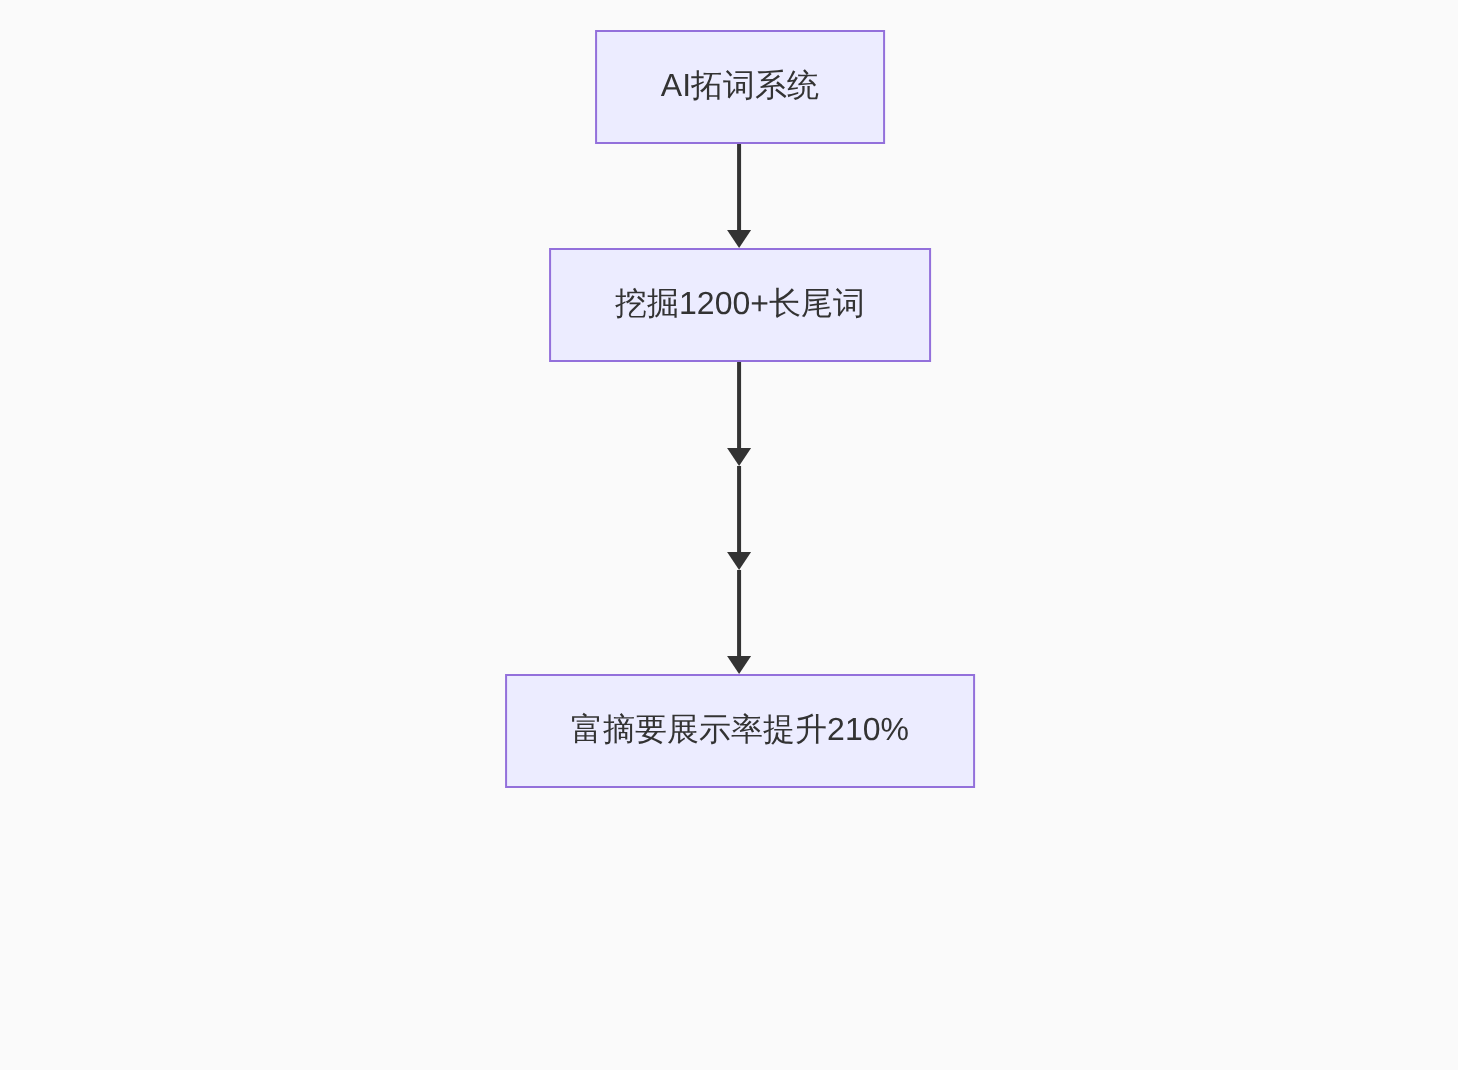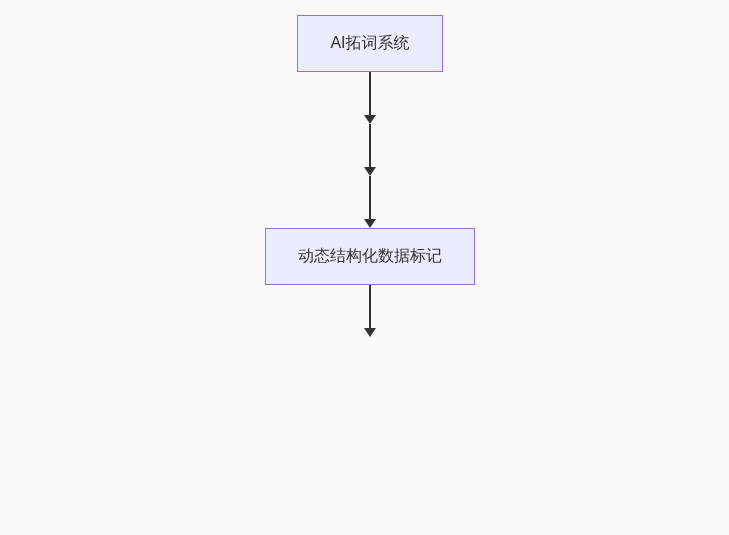--- a/index.html
+++ b/index.html
@@ -68,36 +68,39 @@
 
     <div class="node">
       <span>AI拓词系统</span>
     </div>
 
     <div class="edge">
       <div class="shaft"></div>
       <div class="head"></div>
     </div>
 
+    <div class="node">
+      <span>挖掘1200+长尾词</span>
+    </div>
+
+    <div class="edge">
+      <div class="shaft"></div>
+      <div class="head"></div>
+    </div>
+
 
     <div class="edge">
       <div class="shaft"></div>
       <div class="head"></div>
     </div>
 
 
     <div class="edge">
       <div class="shaft"></div>
       <div class="head"></div>
     </div>
 
     <div class="node">
-      <span>动态结构化数据标记</span>
+      <span>富摘要展示率提升210%</span>
     </div>
-
-    <div class="edge">
-      <div class="shaft"></div>
-      <div class="head"></div>
-    </div>
-
 
   </div>
 </div>
 
 </body></html>

